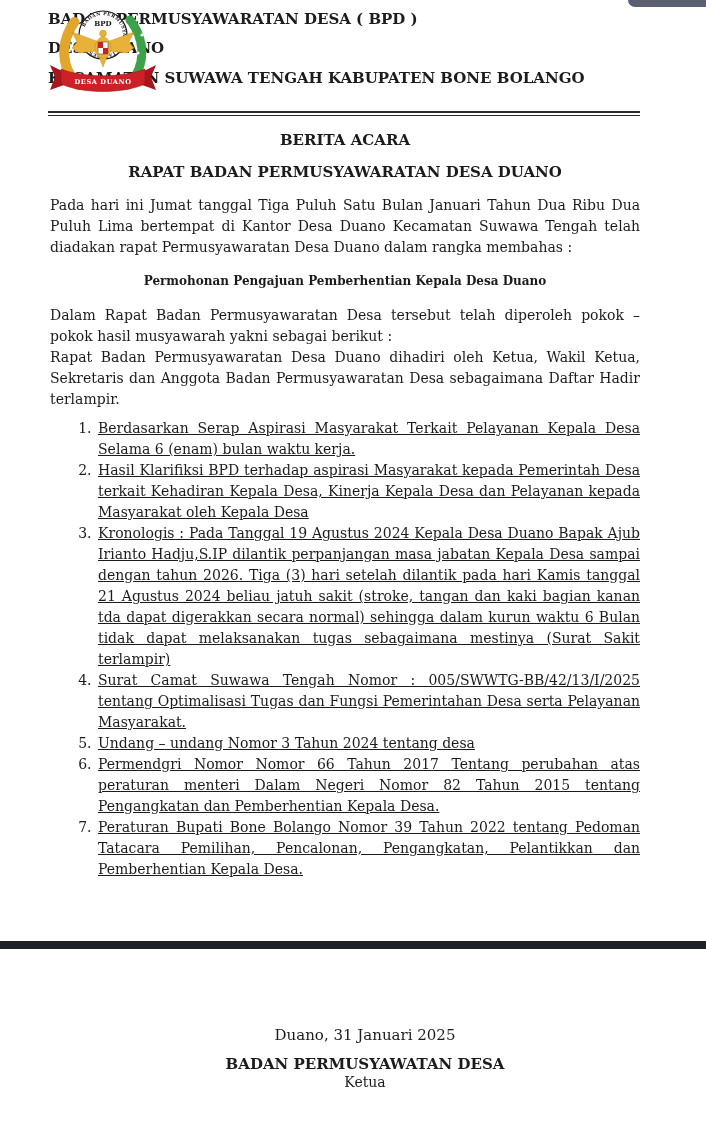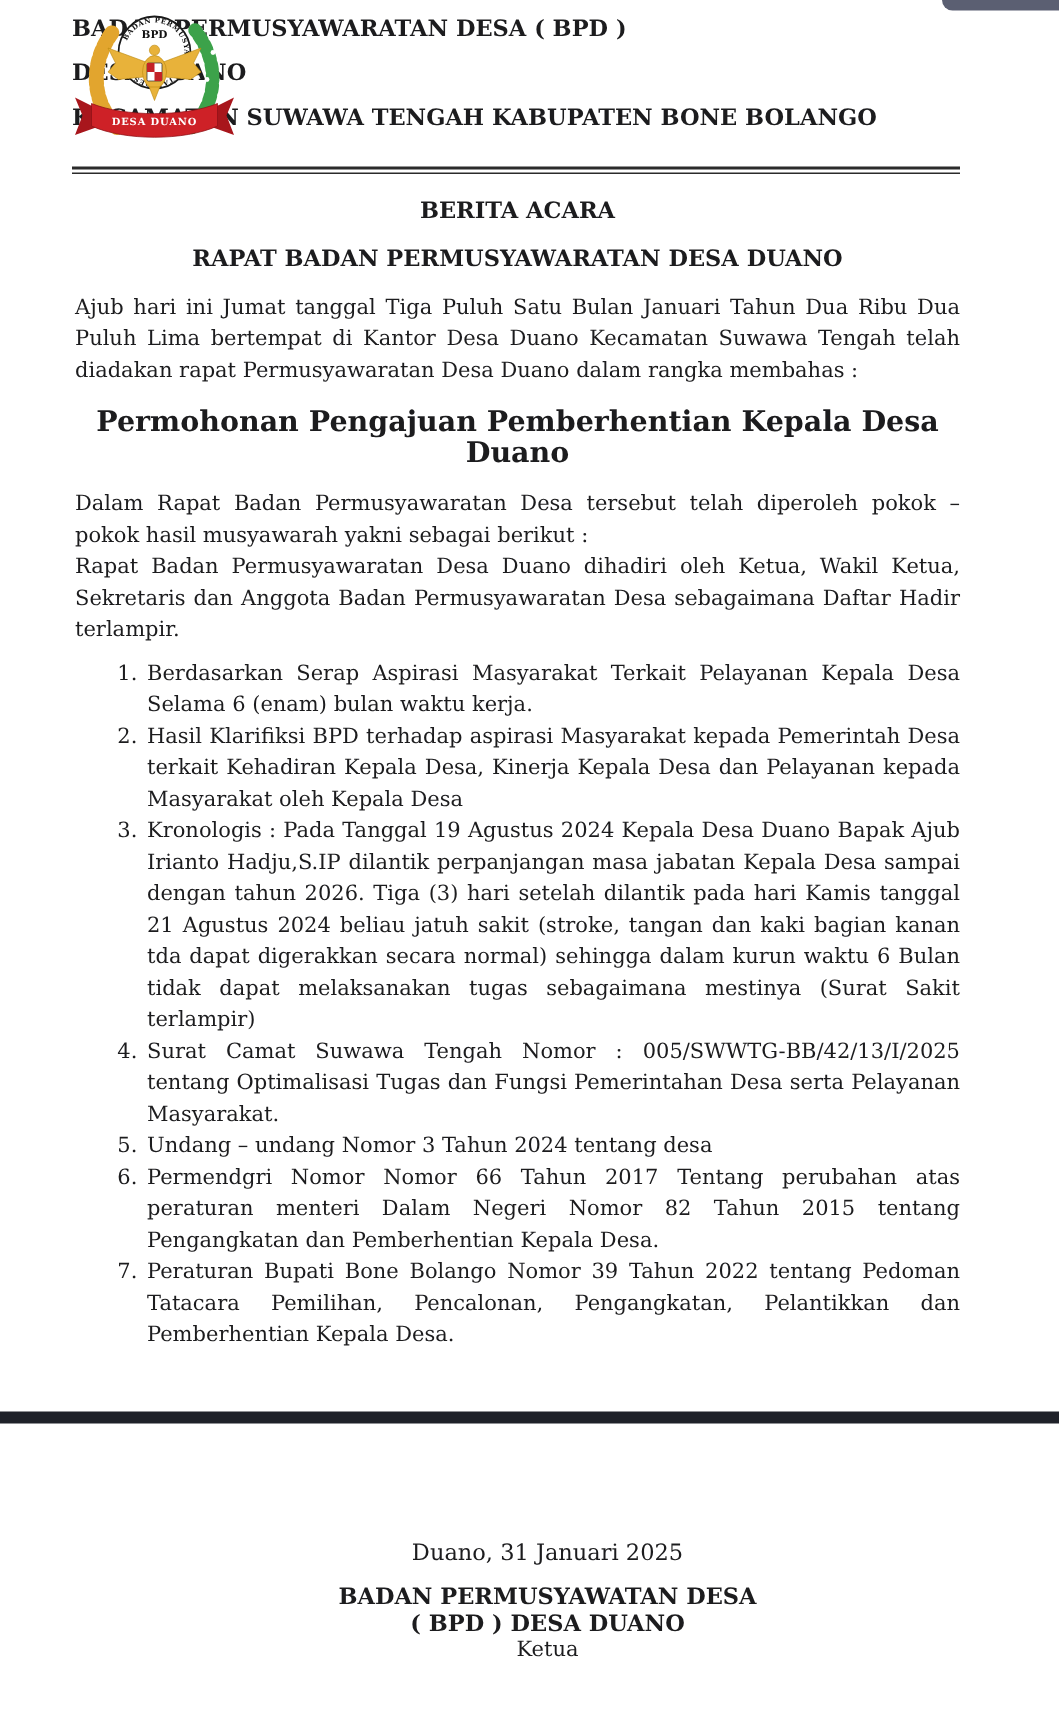--- a/index.html
+++ b/index.html
@@ -26,22 +26,22 @@
   }
   
   .content {
     position:absolute; left:50px; top:122px; width:590px;
     font-size:14px; line-height:21px; text-align:justify;
   }
   .doc-title { text-align:center; font-weight:bold; font-size:15px; margin-top:8px; }
   .doc-title2 { text-align:center; font-weight:bold; font-size:15px; margin-top:11px; }
   .content p { margin:0; }
   .p1 { margin-top:12px !important; }
-  .subject { text-align:center; font-weight:bold; font-size:19px; margin-top:13px !important; margin-bottom:13px !important; }
-  .list { margin:8px 0 0 0; padding-left:46px; }
+  .subject { text-align:center; font-weight:bold; font-size:12px; margin-top:13px !important; margin-bottom:13px !important; }
+  .list { margin:8px 0 0 0; padding-left:46px;text-decoration:underline; }
   .list li { text-align:justify; padding-left:2px; }
   .closing { margin-top:10px !important; }
   .closing b { font-size:15px; }
   
   .page-break { position:absolute; left:0; top:941px; width:706px; height:8px; background:#1f2129; }
   
   .page2 {
     position:absolute; left:50px; top:1005px; width:590px;
     font-size:14px; line-height:21px;
   }
@@ -101,21 +101,21 @@
       <div class="lh-line3">KECAMATAN SUWAWA TENGAH KABUPATEN BONE BOLANGO</div>
     </div>
   </div>
 
   <div class="rule"></div>
 
   <div class="content">
     <div class="doc-title">BERITA ACARA</div>
     <div class="doc-title2">RAPAT BADAN PERMUSYAWARATAN DESA DUANO</div>
 
-    <p class="p1">Ajub hari ini Jumat tanggal  Tiga Puluh Satu Bulan Januari Tahun Dua Ribu Dua Puluh Lima bertempat di Kantor Desa Duano Kecamatan Suwawa Tengah telah diadakan rapat Permusyawaratan Desa Duano dalam rangka membahas :</p>
+    <p class="p1">Pada hari ini Jumat tanggal  Tiga Puluh Satu Bulan Januari Tahun Dua Ribu Dua Puluh Lima bertempat di Kantor Desa Duano Kecamatan Suwawa Tengah telah diadakan rapat Permusyawaratan Desa Duano dalam rangka membahas :</p>
 
     <p class="subject">Permohonan Pengajuan Pemberhentian Kepala Desa Duano</p>
 
     <p>Dalam Rapat Badan Permusyawaratan Desa tersebut telah diperoleh pokok – pokok hasil musyawarah  yakni sebagai berikut :</p>
     <p>Rapat Badan Permusyawaratan Desa Duano dihadiri oleh Ketua, Wakil Ketua, Sekretaris  dan Anggota Badan Permusyawaratan Desa sebagaimana Daftar Hadir terlampir.</p>
 
     <ol class="list">
       <li>Berdasarkan Serap Aspirasi Masyarakat Terkait Pelayanan Kepala Desa Selama 6 (enam) bulan waktu kerja.</li>
       <li>Hasil Klarifiksi BPD terhadap aspirasi Masyarakat kepada Pemerintah Desa terkait Kehadiran Kepala Desa, Kinerja Kepala Desa dan Pelayanan kepada Masyarakat oleh Kepala Desa</li>
       <li>Kronologis : Pada Tanggal 19 Agustus 2024 Kepala Desa Duano Bapak Ajub Irianto Hadju,S.IP dilantik perpanjangan masa jabatan Kepala Desa sampai dengan tahun 2026. Tiga (3) hari setelah dilantik pada hari Kamis tanggal 21 Agustus 2024 beliau jatuh sakit (stroke, tangan dan kaki bagian kanan tda dapat digerakkan secara normal) sehingga dalam kurun waktu 6 Bulan tidak dapat melaksanakan tugas sebagaimana mestinya (Surat Sakit terlampir)</li>
@@ -126,18 +126,17 @@
     </ol>
 
   </div>
 
   <div class="page-break"></div>
 
   <div class="page2">
     <div class="sig">
       <div class="sig-date">Duano, 31 Januari 2025</div>
       <div class="sig-bold">BADAN PERMUSYAWATAN DESA</div>
-      <div class="sig-bold">( BPD ) DESA DUANO</div>
       <div class="sig-role">Ketua</div>
     </div>
   </div>
 
 </div>
 
 </body></html>

